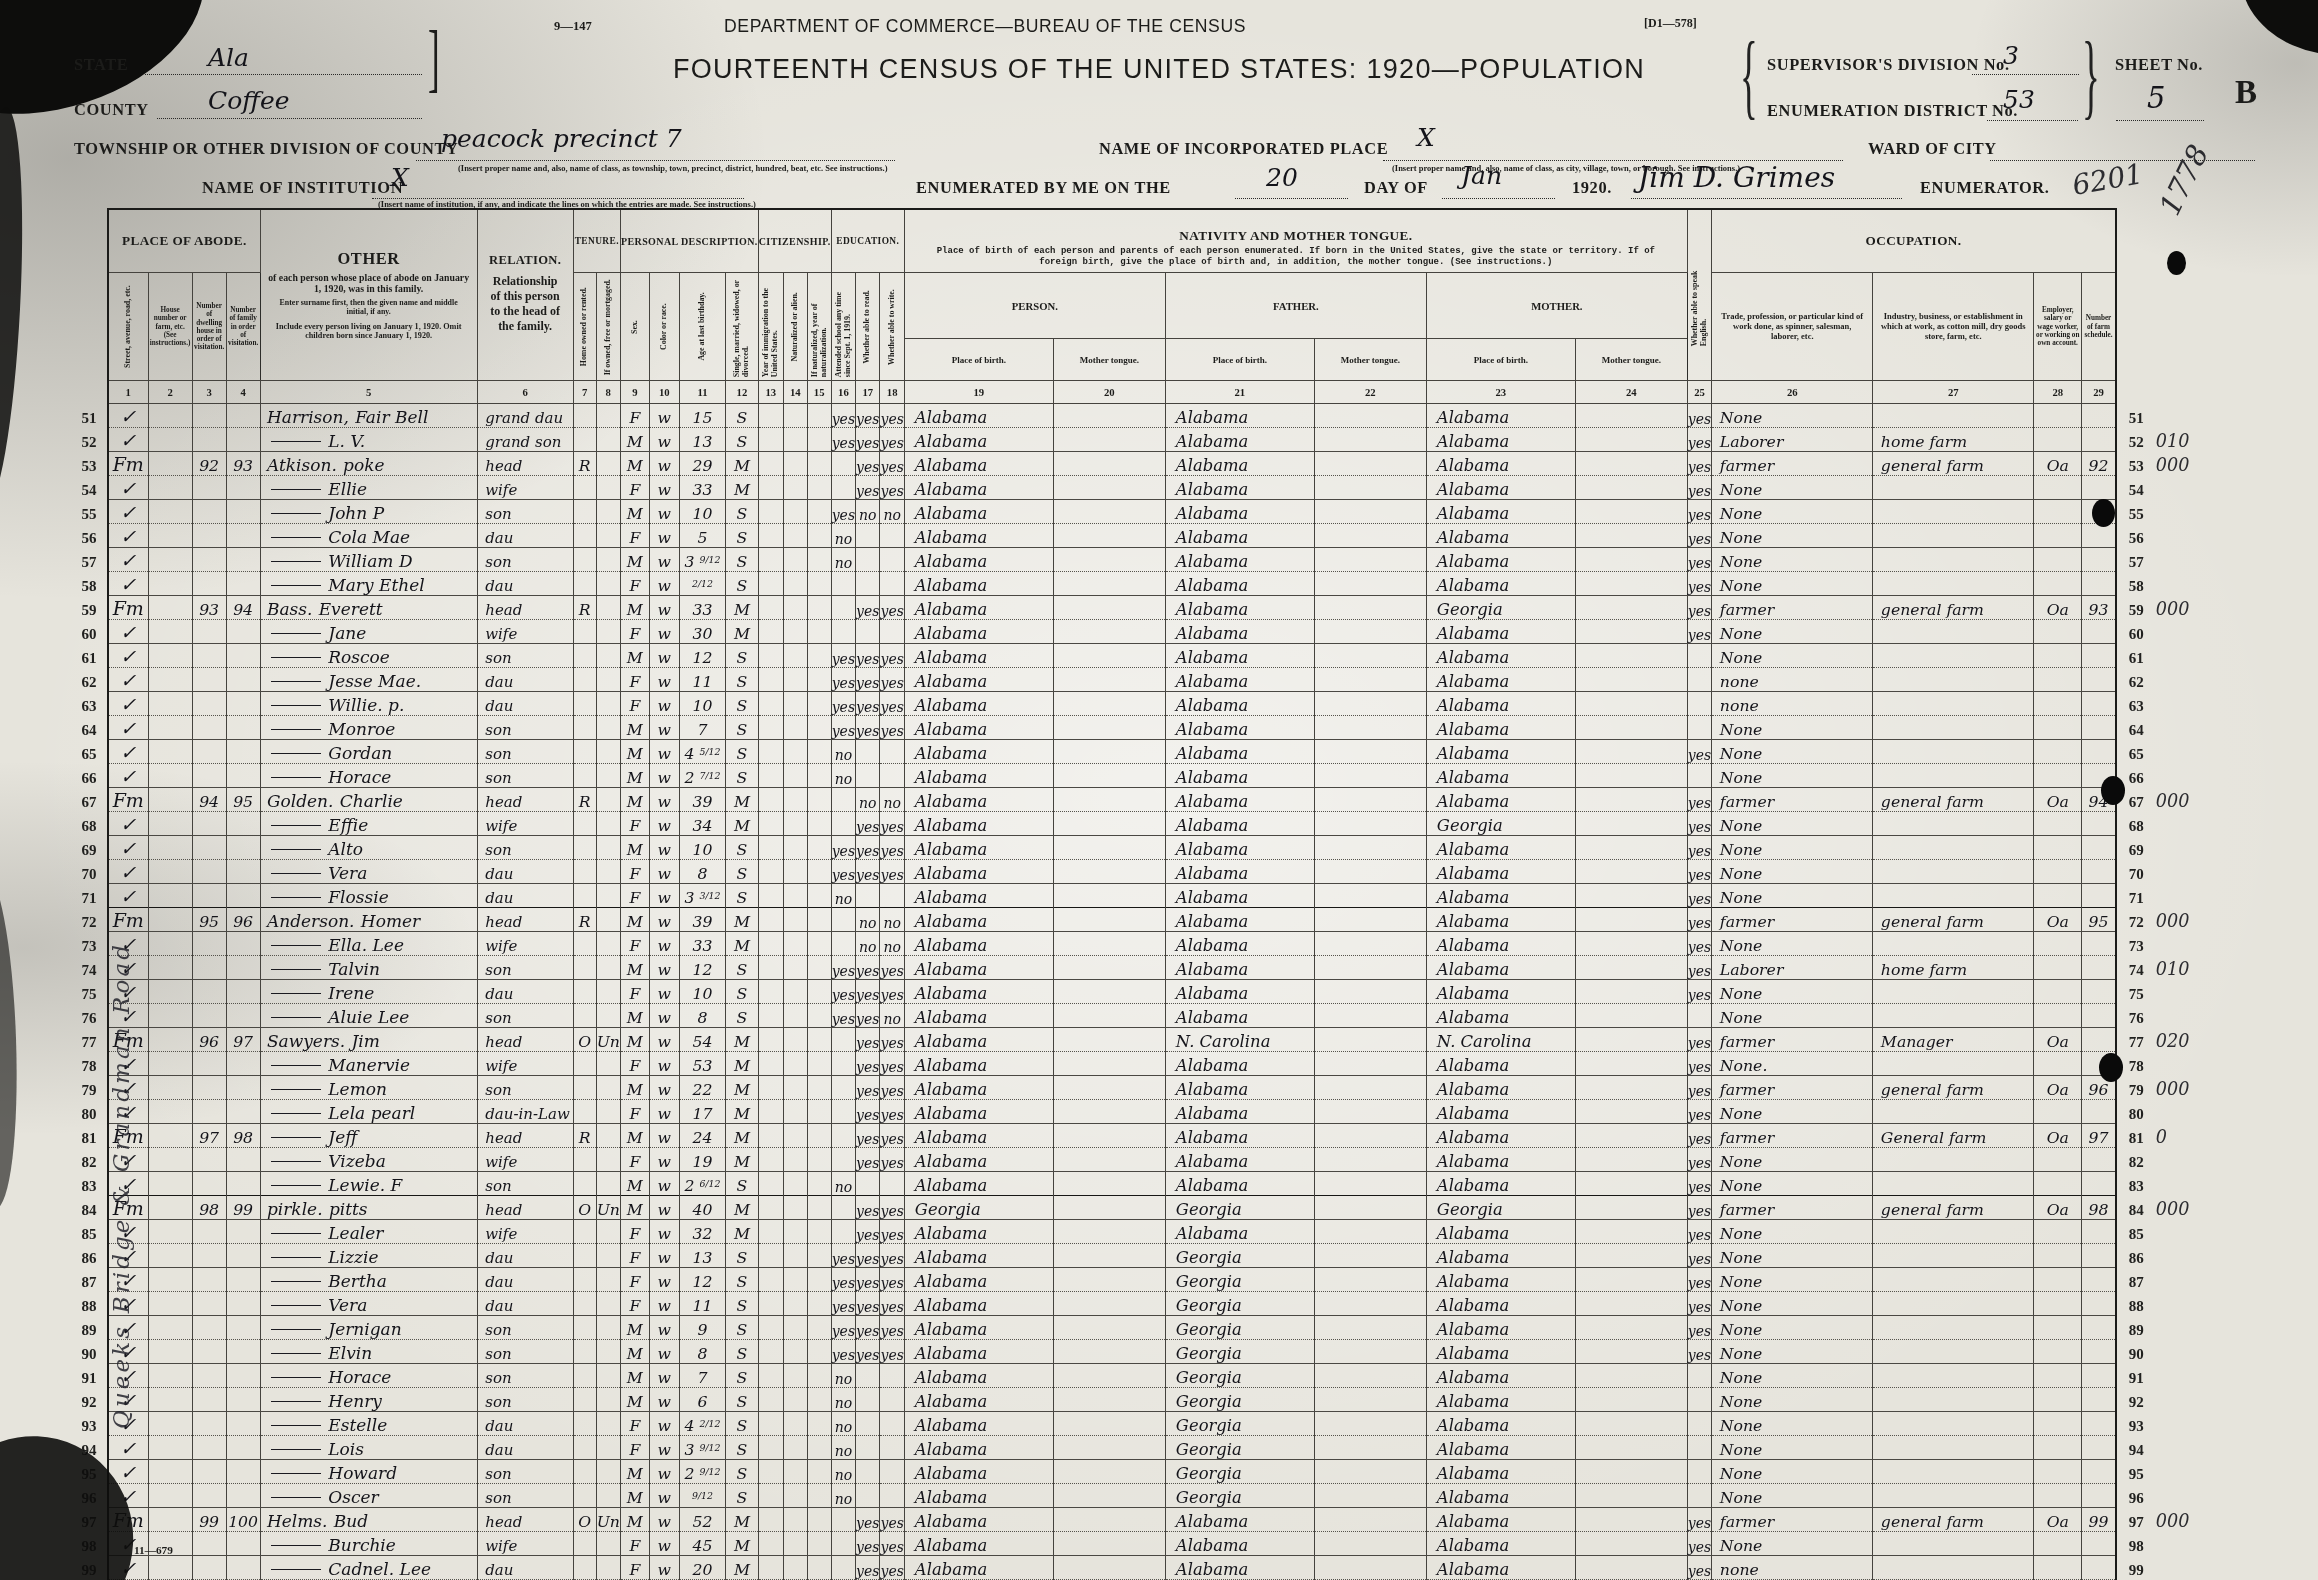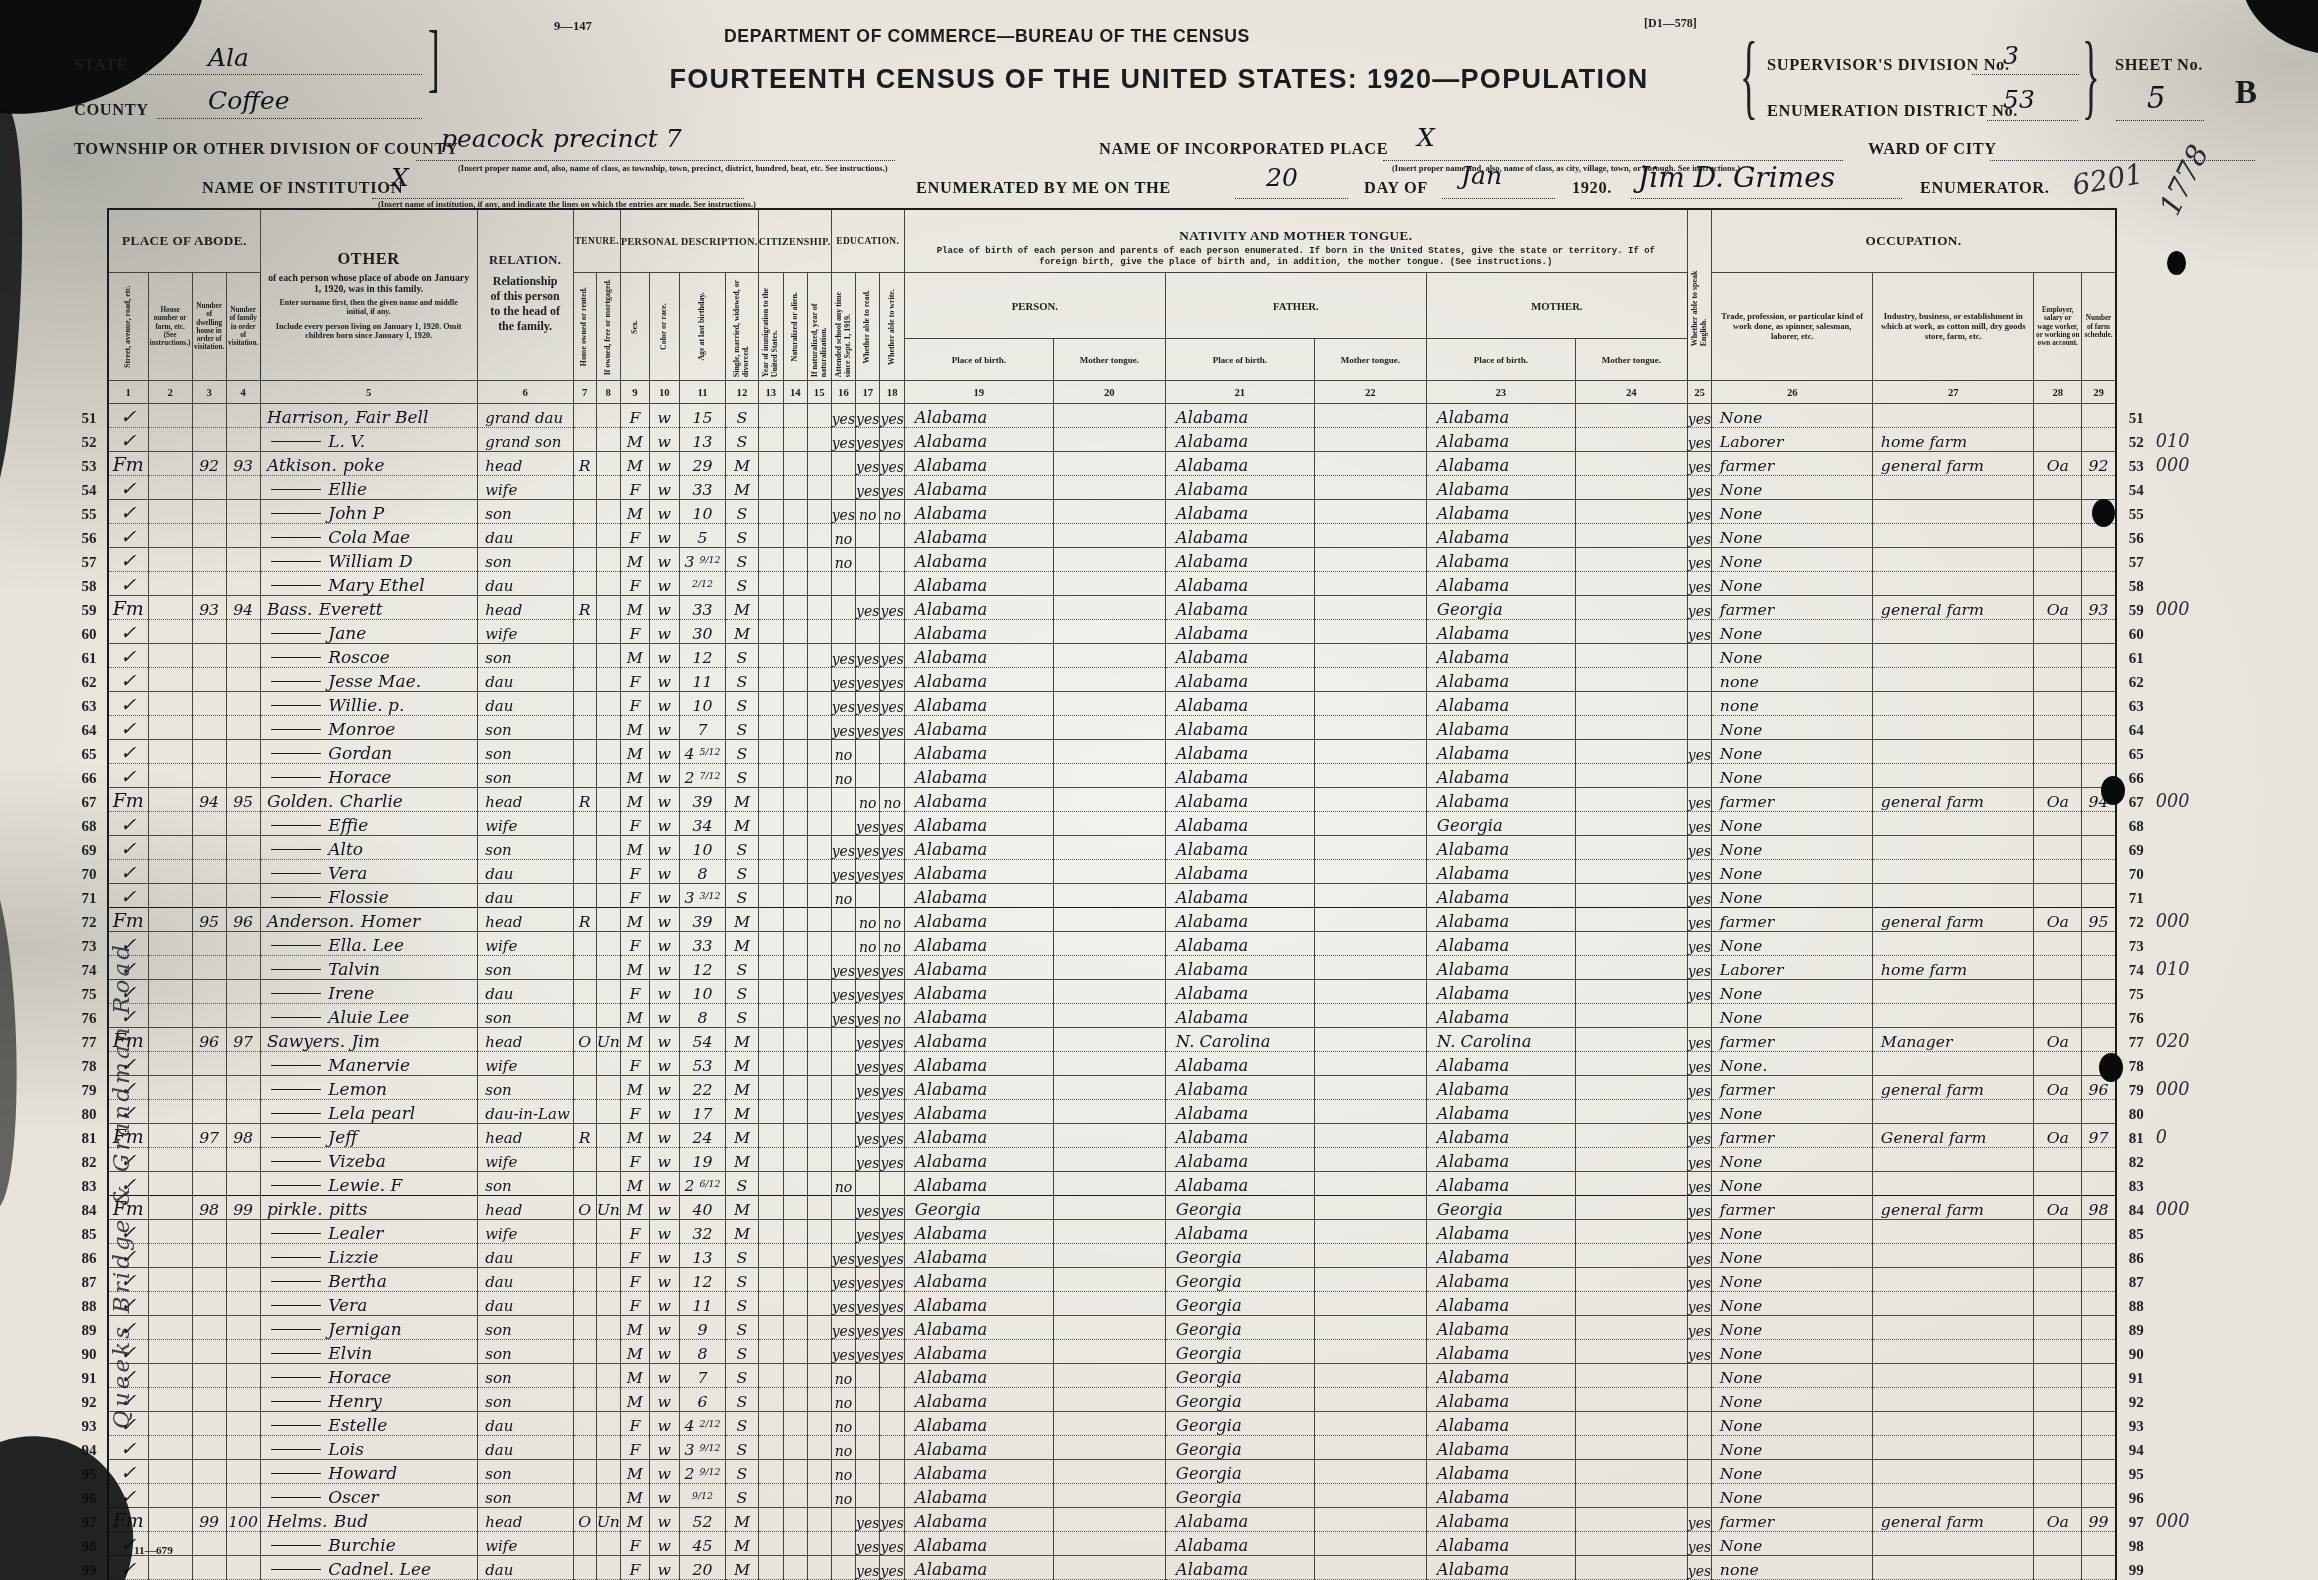--- a/index.html
+++ b/index.html
@@ -5,21 +5,21 @@
   html,body{margin:0;padding:0;background:#6f6f6d;}
   .page{position:relative;width:2319px;height:1580px;overflow:hidden;
     background:
       radial-gradient(ellipse at 3% 10%, rgba(30,30,28,.28), transparent 22%),
       radial-gradient(ellipse at 1% 60%, rgba(40,40,38,.18), transparent 14%),
       radial-gradient(ellipse at 99% 4%, rgba(30,30,28,.20), transparent 10%),
       radial-gradient(ellipse at 50% 50%, rgba(255,255,255,.5), transparent 70%),
       #e6e4dc;
     font-family:"Liberation Serif",serif;color:#1c1c1a;}
   .print{font-family:"Liberation Serif",serif;font-weight:700;}
-  .sans{font-family:"Liberation Sans",sans-serif;font-weight:700;margin-top:10px;}
+  .sans{font-family:"Liberation Sans",sans-serif;font-weight:400;}
   .hw{font-family:"DejaVu Serif",serif;font-style:italic;color:#14141a;}
   .abs{position:absolute;}
   
   .tophead{position:relative;height:208px;}
   .dotline{display:inline-block;border-bottom:1.6px dotted #2a2a28;}
   .lbl{font-size:16.4px;font-weight:700;letter-spacing:0.6px;}
   .note{font-size:8.5px;font-weight:700;line-height:1.1;}
   .scriptv{font-size:25px;line-height:1;}
   .brace{font-size:37px;font-weight:400;transform:scaleY(2.6);display:inline-block;color:#222;}
   

